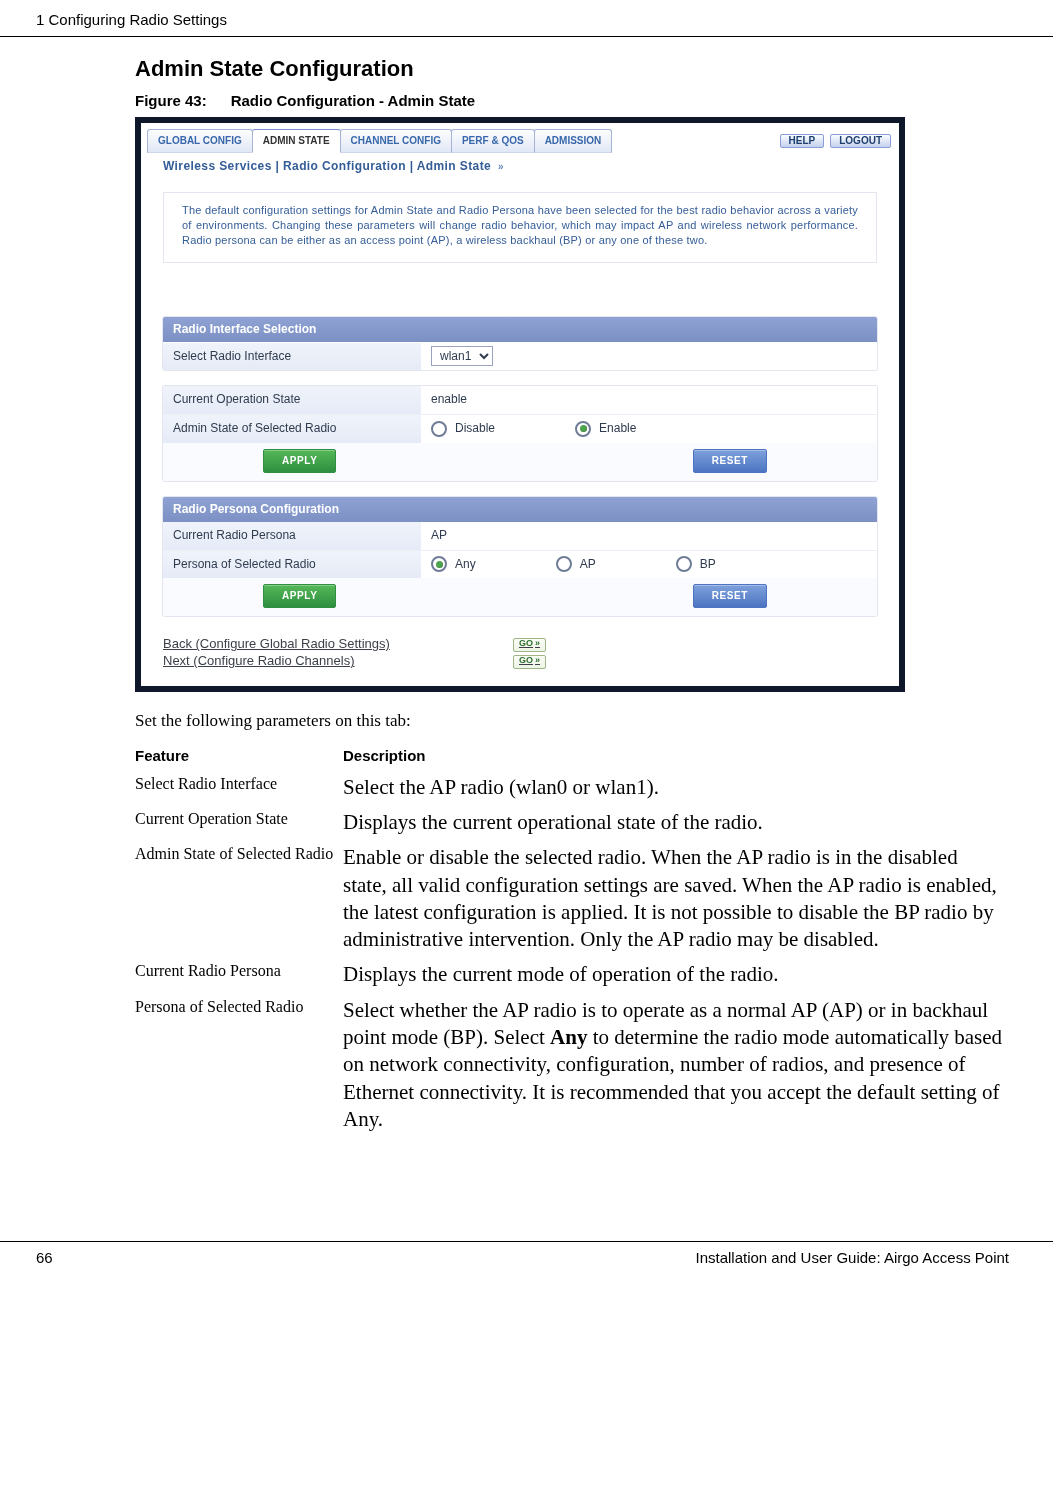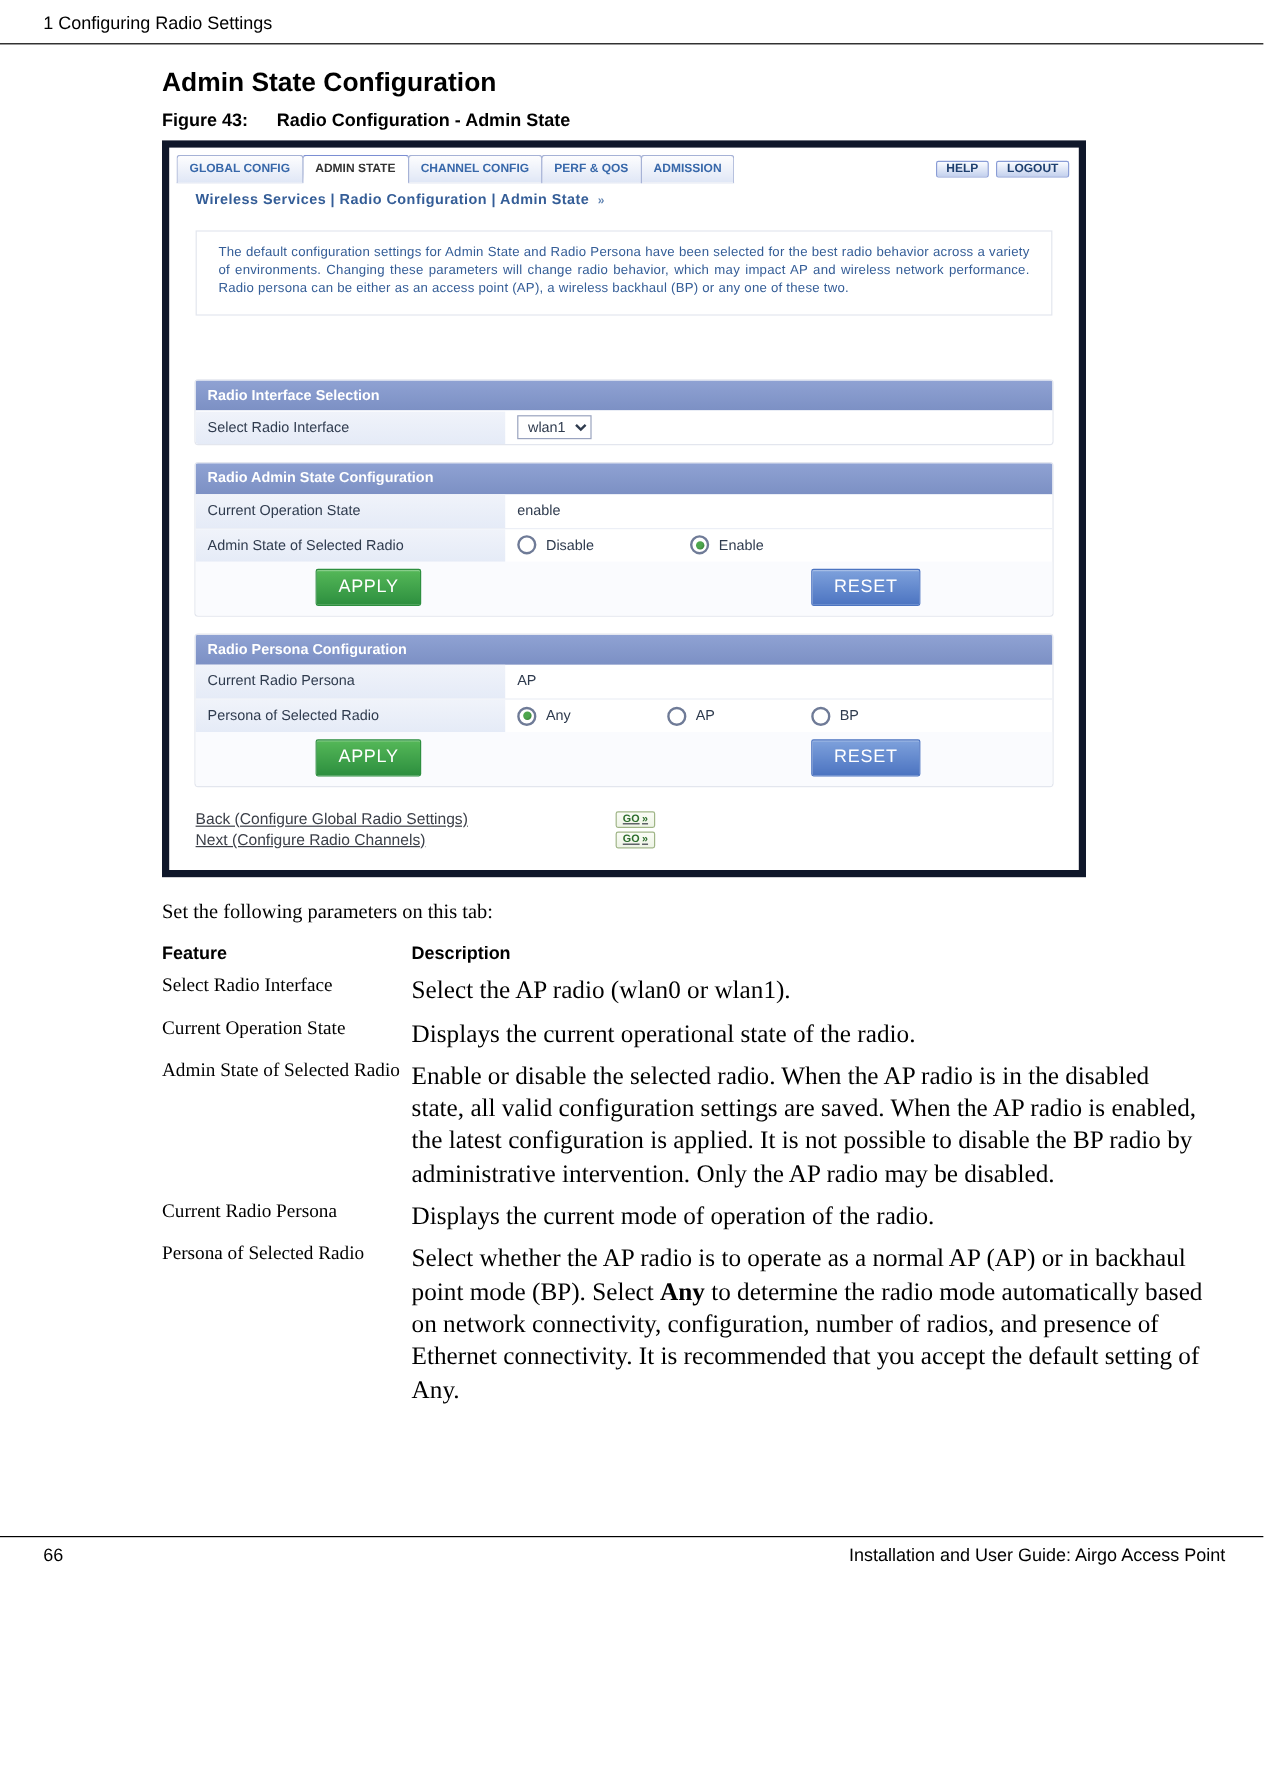--- a/index.html
+++ b/index.html
@@ -98,21 +98,21 @@
 }
 .prow .val { padding: 4px 10px; display:flex; align-items:flex-end; gap:8px; color:#2f3b4e; }
 select.sel {
   font-family: inherit; font-size: 12px; padding: 1px 4px;
   border:1px solid #9aa3bf; background:#fff; color:#2f3b4e;
 }
 .radio { width:16px; height:16px; border:2px solid #6f7b97; border-radius:50%; display:inline-flex; align-items:center; justify-content:center; background:#fff;}
 .radio .dot { width:7px; height:7px; border-radius:50%; background:#4da64d; box-shadow: inset -1px -1px 1px rgba(0,0,0,.15); }
 .btn-row { display:flex; justify-content:space-between; padding:6px 110px 8px 100px; background:#fafbfe; }
 .pill {
-  font-family: Verdana, sans-serif; font-size: 15px; font-weight:400;
+  font-family: Verdana, sans-serif; font-size: 10px; font-weight:700;
   letter-spacing: .6px; color:#fff;
   padding: 4px 18px 5px 18px; border-radius:2px;
 }
 .pill.apply { background: linear-gradient(#55b858,#2d8f3f); border:1px solid #2d8f3f; box-shadow: inset 0 1px 0 rgba(255,255,255,.3);}
 .pill.reset { background: linear-gradient(#7ea1dc,#4c74c1); border:1px solid #4c74c1; box-shadow: inset 0 1px 0 rgba(255,255,255,.3);}
 .nav-links { padding: 4px 22px 16px 22px; color:#3b3f48; font-size:13px;}
 .nav-links .go {
   display:inline-flex; align-items:center; font-family: Verdana,sans-serif;
   font-size:9px; font-weight:700; color:#2d6e2d; background:linear-gradient(#fafcf6,#eef4e6);
   border:1px solid #9fb586; border-radius:2px; padding:0 5px 1px 5px; height:14px;
@@ -121,21 +121,21 @@
 .nav-links .nl { display:flex; align-items:center; gap: 0; text-decoration: underline; }
 .nav-links .nl .txt { width: 350px; }
 .tbl { margin-top: 14px; width: 870px; }
 .tbl-row { display:flex; align-items:flex-start; margin-bottom: 8px;}
 .tbl-row .c1 { width: 208px; font-family: "Times New Roman", serif; font-size:16px; }
 .tbl-row .c2 { flex:1; font-family: "Times New Roman", serif; font-size:21px; }
 .tbl-head .c1, .tbl-head .c2 { font-family: Arial,Helvetica,sans-serif; font-weight:700; font-size:15px;}
 .page-footer {
   margin-top: 90px;
   border-top: 1px solid #000;
-  display:flex; padding: 6px 32px 20px 36px;
+  display:flex; padding: 6px 44px 20px 36px;
   font-family: Arial, Helvetica, sans-serif; font-size: 15px;
 }
 .page-footer .sp { flex:1; }
 .valgap2 { width: 64px; }
 </style>
 </head>
 <body>
 
 <div class="page-header">
   <span class="chap">1  Configuring Radio Settings</span>
@@ -178,21 +178,20 @@
           <div class="val">
             <select class="sel">
               <option>wlan1</option>
             </select>
           </div>
         </div>
       </div>
     </div>
 
     <div class="panel">
-      <div class="panel-head">Radio Admin State Configuration</div>
       <div class="panel-body">
         <div class="prow">
           <div class="lbl">Current Operation State</div>
           <div class="val">enable</div>
         </div>
         <div class="prow">
           <div class="lbl">Admin State of Selected Radio</div>
           <div class="val">
             <span class="radio"></span>
             <span>Disable</span>

